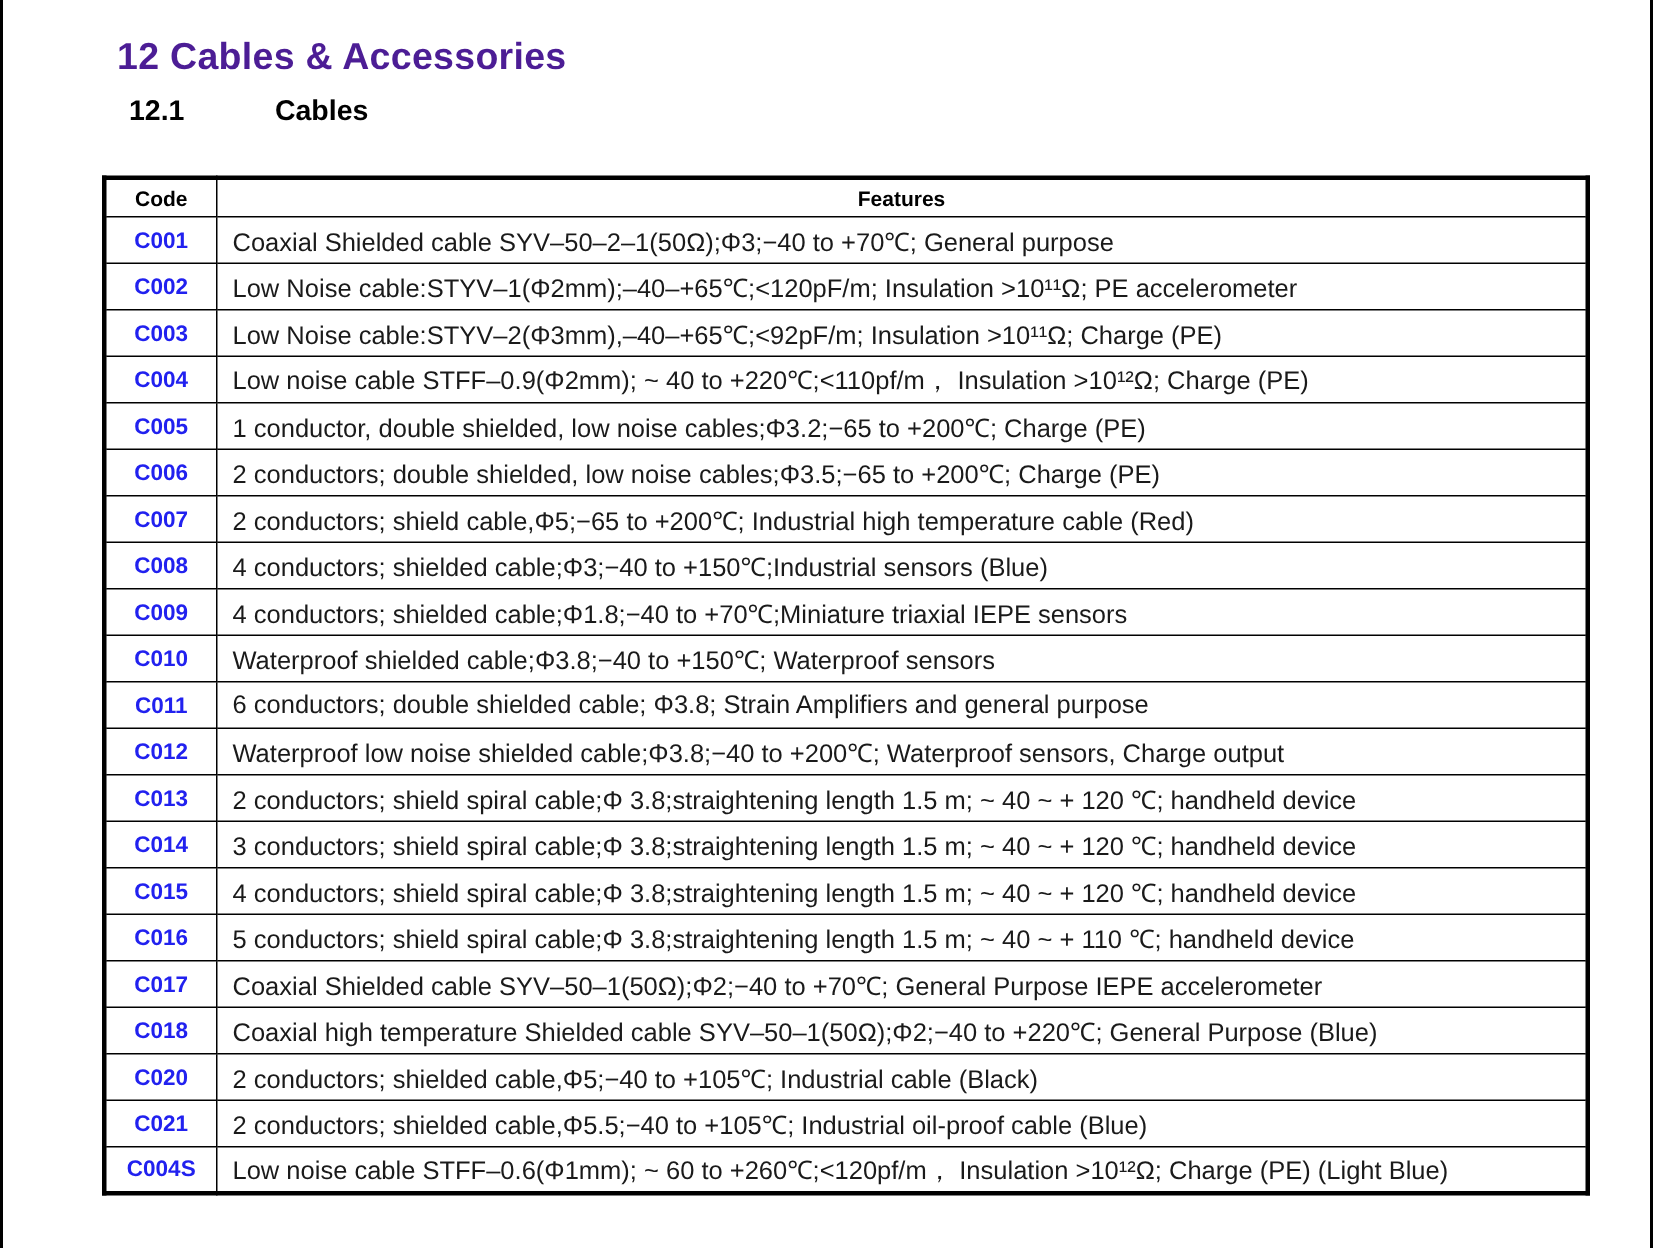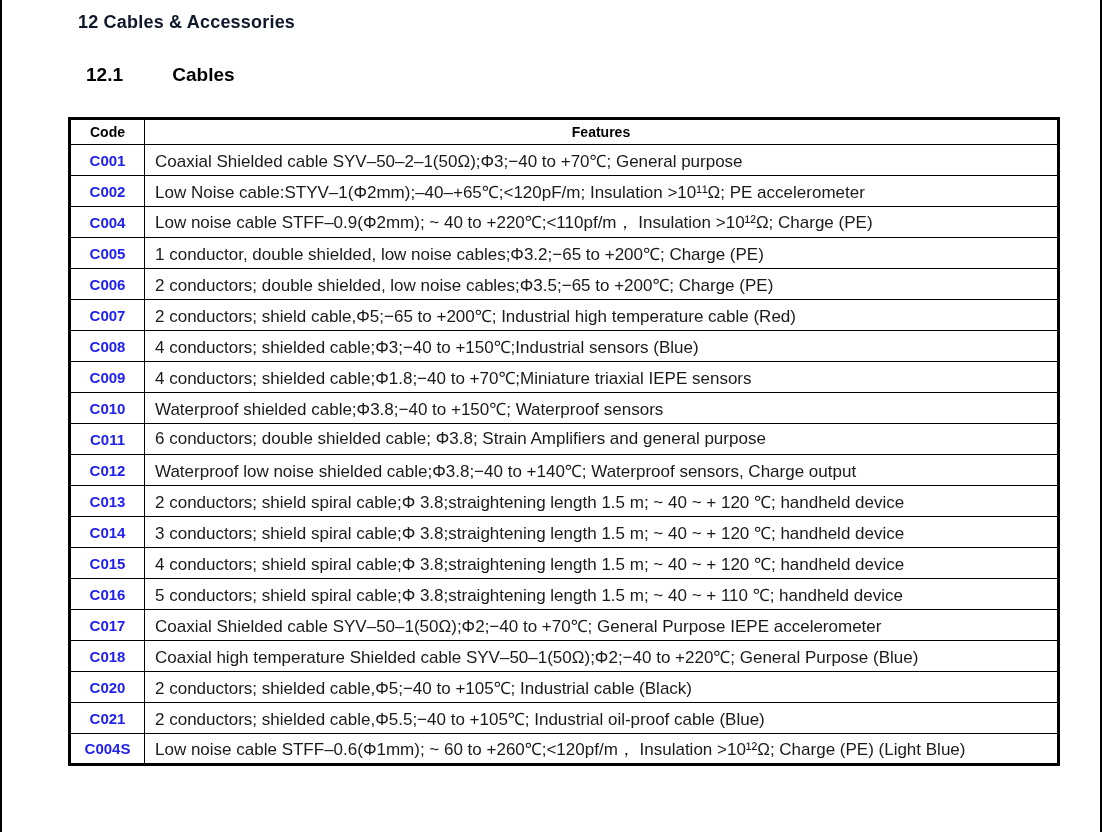--- a/index.html
+++ b/index.html
@@ -23,36 +23,36 @@
     width: 2px;
     height: 832px;
     background: #000000;
   }
   .page-edge.left  { left: 0; }
   .page-edge.right { right: 0; }
 
   .doc-title {
     position: absolute;
     left: 78px;
-    top: 12px;
-    font-size: 18px;
-    font-weight: bold;
-    color: #0f172a;
+    top: 24px;
+    font-size: 25px;
+    font-weight: bold;
+    color: #4c1d95;
     letter-spacing: 0.2px;
   }
   .section-heading {
     position: absolute;
     left: 86px;
     top: 64px;
     font-size: 19px;
     font-weight: bold;
     color: #000000;
   }
   .section-heading .section-num { display: inline-block; }
-  .section-heading .section-label { display: inline-block; margin-left: 44px; }
+  .section-heading .section-label { display: inline-block; margin-left: 55px; }
 
   table.cables-table {
     position: absolute;
     left: 68px;
     top: 117px;
     width: 992px;
     border-collapse: collapse;
     border: 3px solid #000000;
     table-layout: fixed;
   }
@@ -111,20 +111,24 @@
     <tbody>
         <tr>
           <td class="code-cell">C001</td>
           <td class="features-cell">Coaxial Shielded cable SYV–50–2–1(50Ω);Φ3;−40 to +70℃; General purpose</td>
         </tr>
         <tr>
           <td class="code-cell">C002</td>
           <td class="features-cell">Low Noise cable:STYV–1(Φ2mm);–40–+65℃;&lt;120pF/m; Insulation &gt;10¹¹Ω; PE accelerometer</td>
         </tr>
         <tr>
+          <td class="code-cell">C003</td>
+          <td class="features-cell">Low Noise cable:STYV–2(Φ3mm),–40–+65℃;&lt;92pF/m; Insulation &gt;10¹¹Ω; Charge (PE)</td>
+        </tr>
+        <tr>
           <td class="code-cell">C004</td>
           <td class="features-cell">Low noise cable STFF–0.9(Φ2mm); ~ 40 to +220℃;&lt;110pf/m， Insulation &gt;10¹²Ω; Charge (PE)</td>
         </tr>
         <tr>
           <td class="code-cell">C005</td>
           <td class="features-cell">1 conductor, double shielded, low noise cables;Φ3.2;−65 to +200℃; Charge (PE)</td>
         </tr>
         <tr>
           <td class="code-cell">C006</td>
           <td class="features-cell">2 conductors; double shielded, low noise cables;Φ3.5;−65 to +200℃; Charge (PE)</td>
@@ -144,21 +148,21 @@
         <tr>
           <td class="code-cell">C010</td>
           <td class="features-cell">Waterproof shielded cable;Φ3.8;−40 to +150℃; Waterproof sensors</td>
         </tr>
         <tr>
           <td class="code-cell">C011</td>
           <td class="features-cell">6 conductors; double shielded cable; Φ3.8; Strain Amplifiers and general purpose</td>
         </tr>
         <tr>
           <td class="code-cell">C012</td>
-          <td class="features-cell">Waterproof low noise shielded cable;Φ3.8;−40 to +140℃; Waterproof sensors, Charge output</td>
+          <td class="features-cell">Waterproof low noise shielded cable;Φ3.8;−40 to +200℃; Waterproof sensors, Charge output</td>
         </tr>
         <tr>
           <td class="code-cell">C013</td>
           <td class="features-cell">2 conductors; shield spiral cable;Φ 3.8;straightening length 1.5 m; ~ 40 ~ + 120 ℃; handheld device</td>
         </tr>
         <tr>
           <td class="code-cell">C014</td>
           <td class="features-cell">3 conductors; shield spiral cable;Φ 3.8;straightening length 1.5 m; ~ 40 ~ + 120 ℃; handheld device</td>
         </tr>
         <tr>

